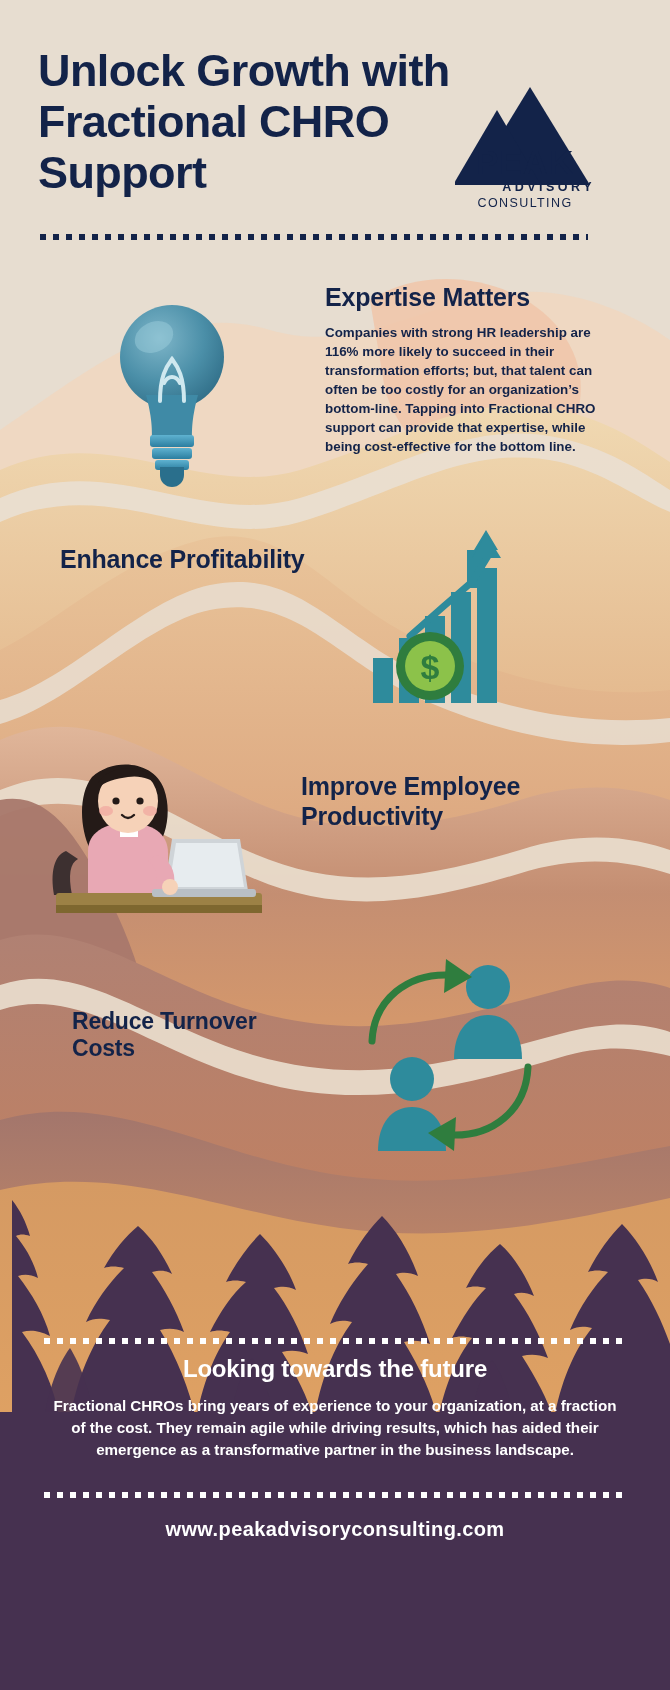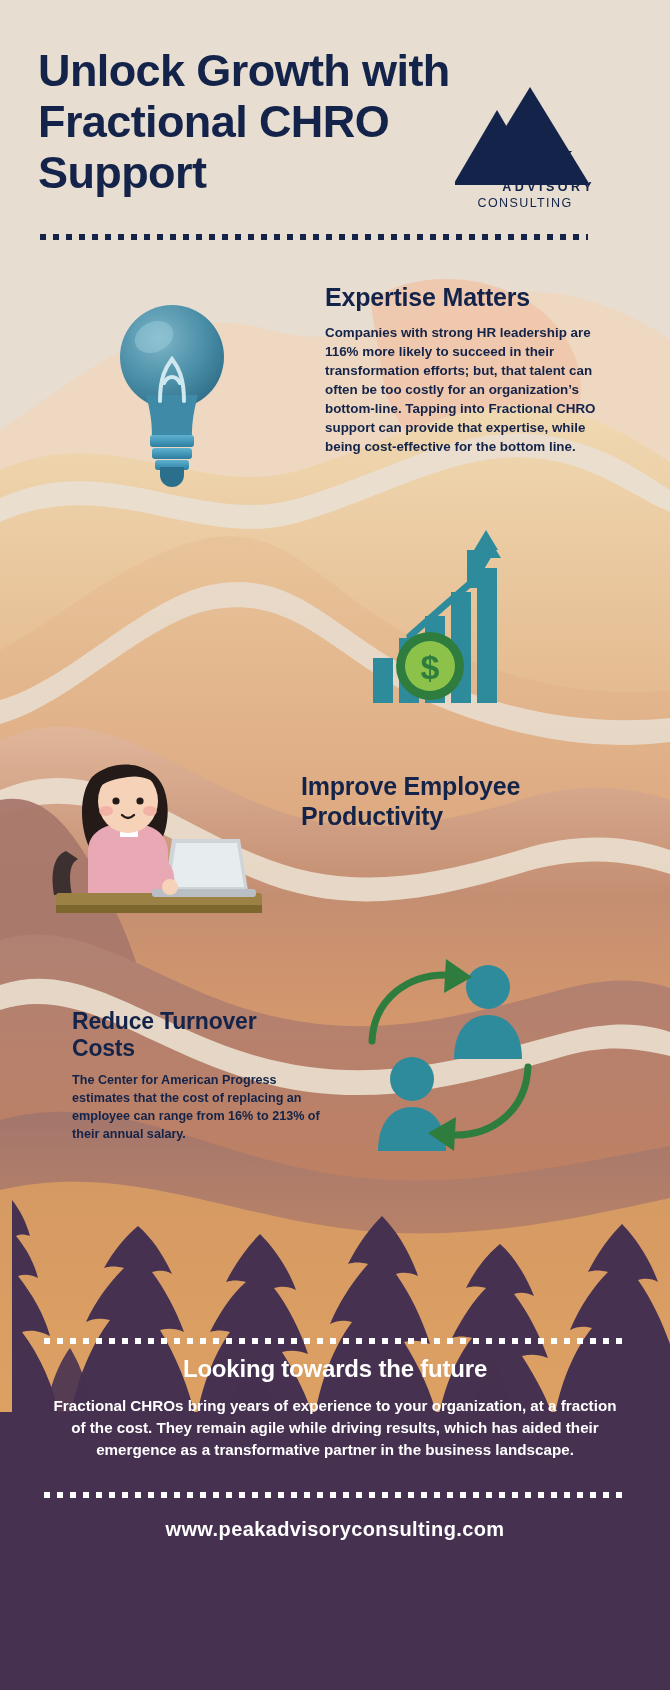--- a/index.html
+++ b/index.html
@@ -225,20 +225,21 @@
       <path d="M100,60 L118,60 L118,22 L131,22 L119,2 L107,22 L100,22 Z" transform="translate(-1,0)"></path>
     </g>
     <path d="M42,108 L76,78 L104,54 L120,28" stroke="#2e8b9c" stroke-width="7" fill="none" stroke-linecap="round"></path>
     <polygon points="118,6 133,30 104,30" fill="#2e8b9c"></polygon>
     <circle cx="62" cy="138" r="34" fill="#2f7d3e"></circle>
     <circle cx="62" cy="138" r="25" fill="#8cc24a"></circle>
     <text x="62" y="151" font-family="Liberation Sans, sans-serif" font-size="34" font-weight="bold" fill="#2f7d3e" text-anchor="middle">$</text>
   </svg>
 
   <div class="sec" style="left:60px;top:545px;width:265px;">
+    <h2>Enhance Profitability</h2>
   </div>
 
   <svg style="position:absolute;left:44px;top:755px;" width="230" height="180" viewBox="0 0 230 180" xmlns="http://www.w3.org/2000/svg">
 
     <path d="M22,96 C10,100 6,118 10,140 L28,140 C24,120 26,108 34,104 Z" fill="#3d3030"></path>
 
     <path d="M48,22 C70,2 110,6 120,34 C128,56 122,82 112,94 L46,94 C36,74 34,40 48,22 Z" fill="#241a17"></path>
 
     <path d="M44,96 C44,78 60,68 84,68 C108,68 124,78 124,98 L124,140 L44,140 Z" fill="#e8a8b4"></path>
     <path d="M76,68 h18 v14 h-18 z" fill="#ffffff"></path>
@@ -281,21 +282,20 @@
     <g fill="none" stroke="#2f7d3e" stroke-width="7" stroke-linecap="round">
       <path d="M22,86 C24,44 58,18 100,20"></path>
       <path d="M178,112 C176,156 142,182 100,180"></path>
     </g>
     <polygon points="96,4 122,22 94,38" fill="#2f7d3e"></polygon>
     <polygon points="104,196 78,178 106,162" fill="#2f7d3e"></polygon>
   </svg>
 
   <div class="sec small" style="left:72px;top:1008px;width:250px;">
     <h2>Reduce Turnover Costs</h2>
-    <p>The Center for American Progress estimates that the cost of replacing an employee can range from 16% to 213% of their annual salary.</p>
   </div>
 
   <div class="dotline white" style="left:44px;top:1338px;width:580px;"></div>
 
   <div class="footer-title">Looking towards the future</div>
   <div class="footer-body">Fractional CHROs bring years of experience to your organization, at a fraction of the cost. They remain agile while driving results, which has aided their emergence as a transformative partner in the business landscape.</div>
 
   <div class="dotline white" style="left:44px;top:1492px;width:580px;"></div>
 
   <div class="footer-url">www.peakadvisoryconsulting.com</div>

